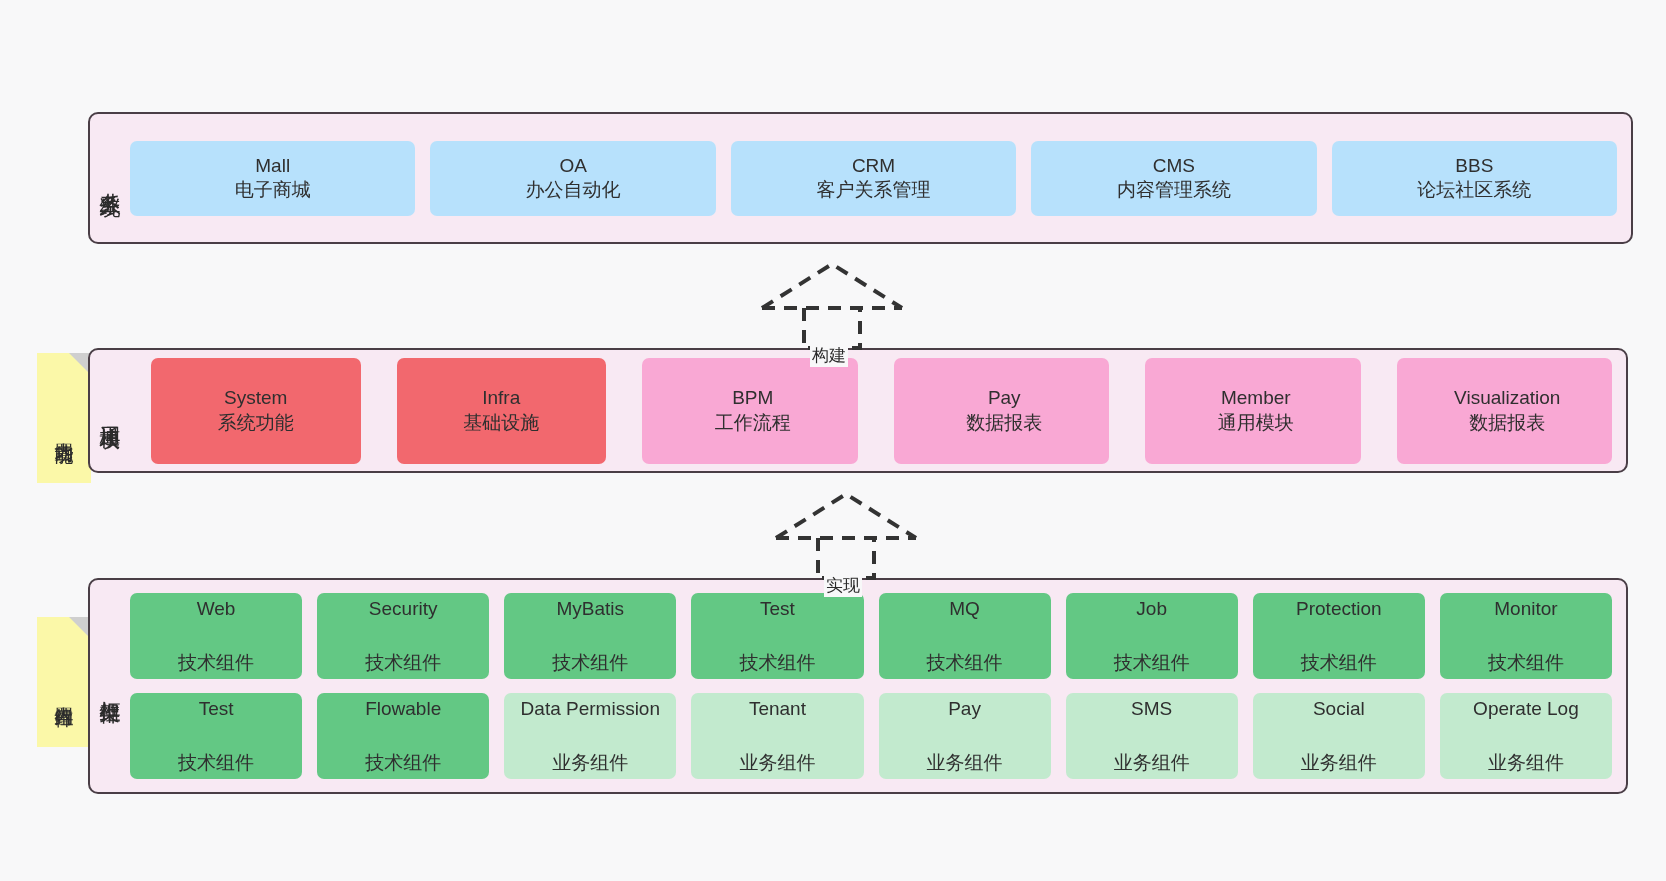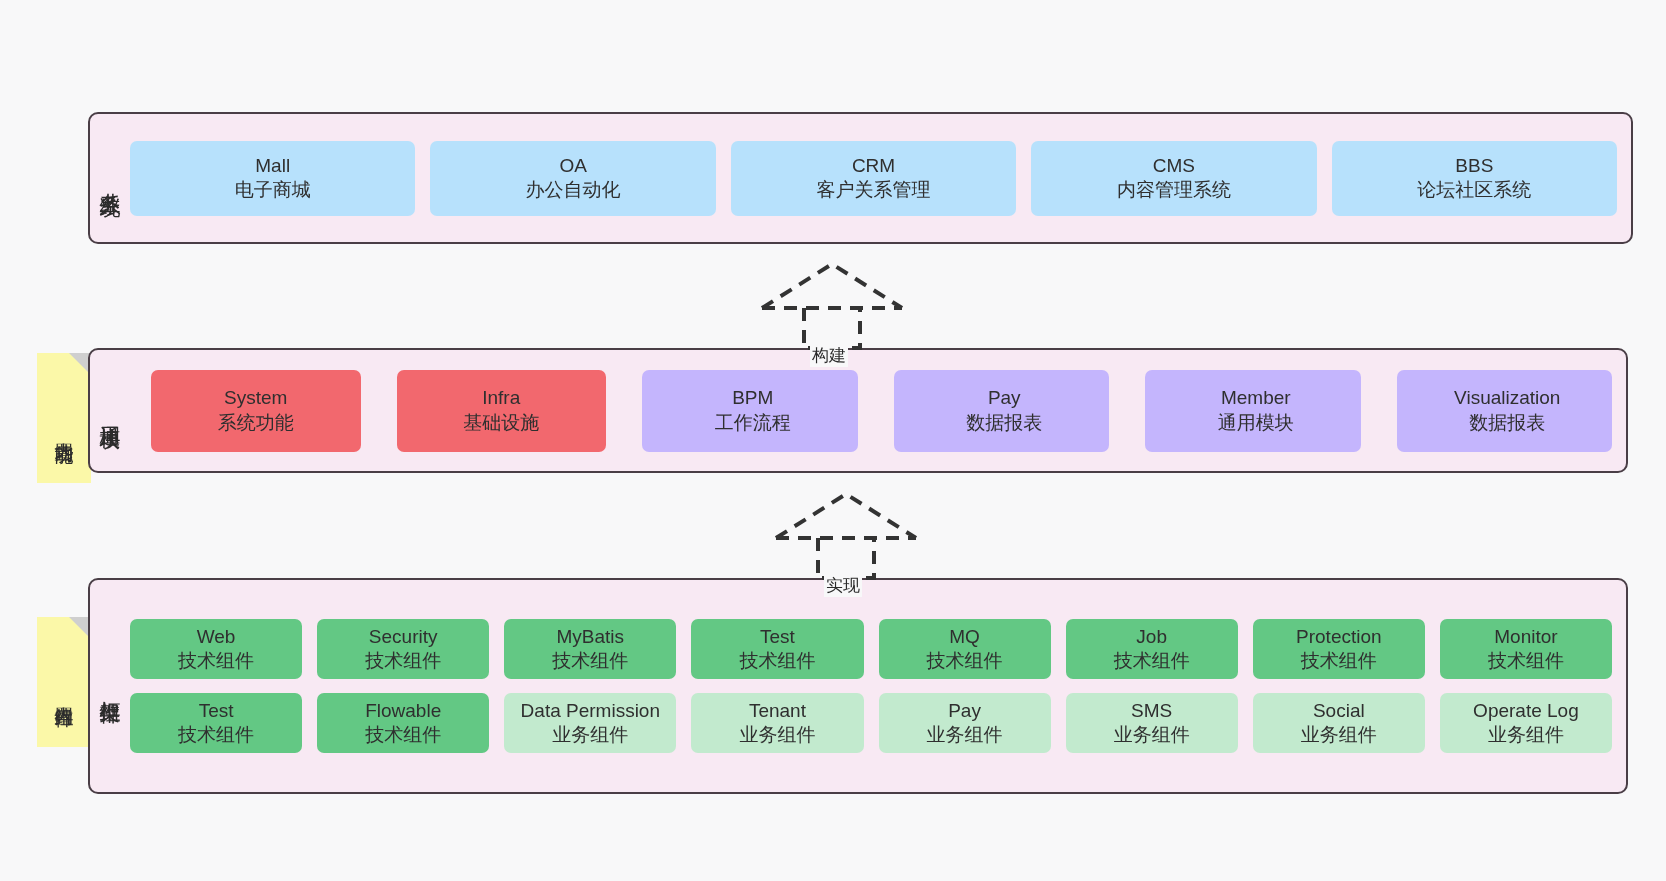--- a/index.html
+++ b/index.html
@@ -77,27 +77,27 @@
     color: #2f2f2f;
     padding: 4px 6px;
     min-width: 0;
   }
   .card .t1 { white-space: nowrap; }
   .card .t2 { white-space: nowrap; }
   .card.wrap .t1 { white-space: normal; }
 
   .c-blue       { background: #b7e1fc; }
   .c-red        { background: #f2686e; }
-  .c-pink       { background: #c4b5fd; padding-left: 12px; }
+  .c-pink       { background: #f9a8d4; padding-left: 12px; }
   .c-green      { background: #63c884; }
   .c-lightgreen { background: #c2eace; }
 
   .h-biz   { height: 75px; }
-  .h-mod   { height: 82px; margin-left: 21px; }
-  .h-comp  { height: 60px; }
+  .h-mod   { height: 106px; margin-left: 21px; }
+  .h-comp  { height: 86px; justify-content: space-between; }
 
   
   .note {
     position: absolute;
     box-sizing: border-box;
     width: 54px;
     background: #fbf8a8;
     z-index: 2;
     display: flex;
     align-items: center;

